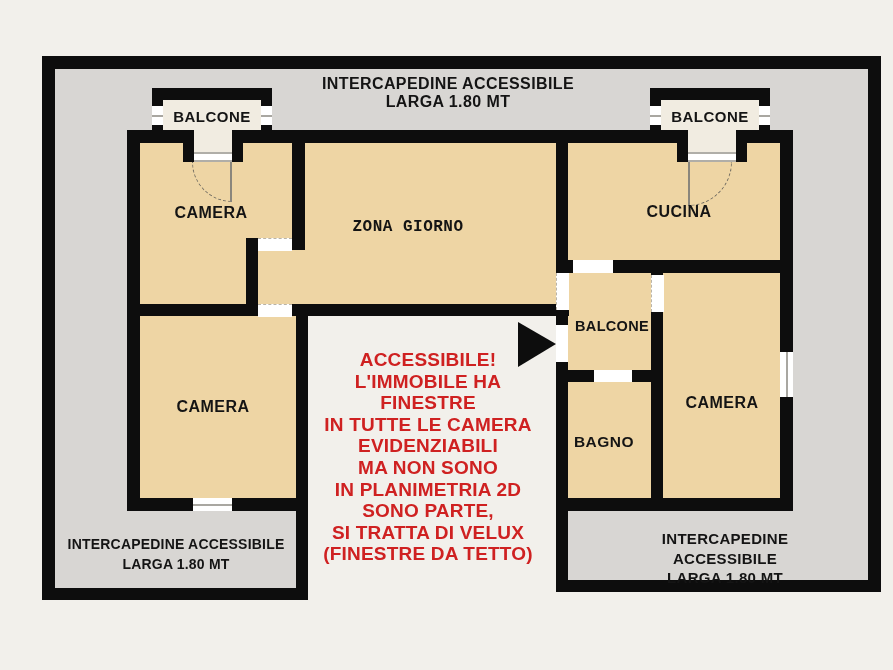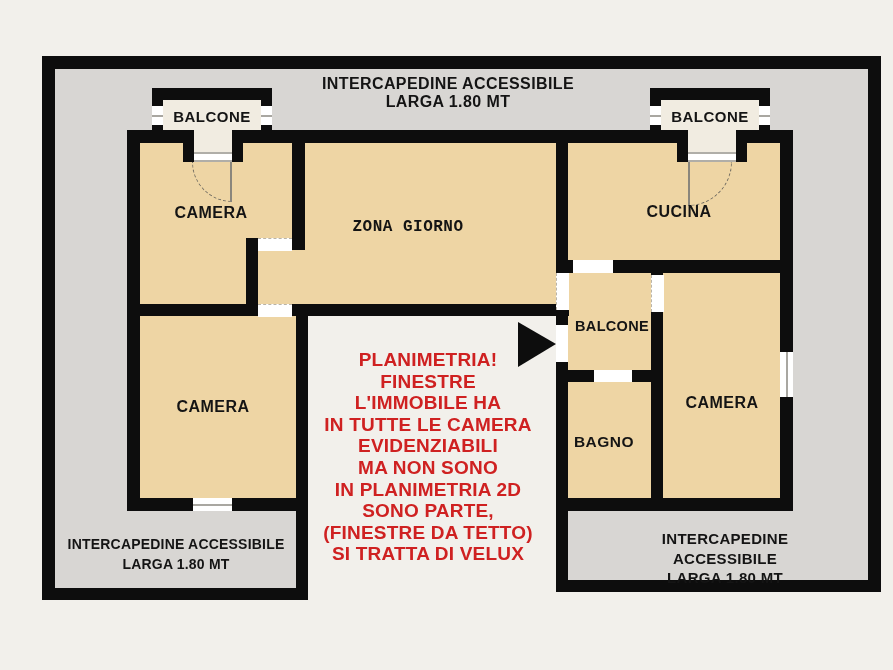--- a/index.html
+++ b/index.html
@@ -131,25 +131,25 @@
   <div class="lbl-note" style="left:176px;top:534px;font-size:14px;line-height:20px;letter-spacing:.2px;">
     <div>INTERCAPEDINE ACCESSIBILE</div>
     <div>LARGA 1.80 MT</div>
   </div>
   <div class="lbl-note" style="left:725px;top:529px;font-size:15px;line-height:19.5px;letter-spacing:.3px;">
     <div>INTERCAPEDINE ACCESSIBILE</div>
     <div>LARGA 1.80 MT</div>
   </div>
 
   <div id="warning">
-    <div>PLANIMETRIA!</div>
+    <div>ACCESSIBILE!</div>
+    <div>L'IMMOBILE HA</div>
     <div>FINESTRE</div>
-    <div>L'IMMOBILE HA</div>
     <div>IN TUTTE LE CAMERA</div>
     <div>EVIDENZIABILI</div>
     <div>MA NON SONO</div>
     <div>IN PLANIMETRIA 2D</div>
     <div>SONO PARTE,</div>
+    <div>SI TRATTA DI VELUX</div>
     <div>(FINESTRE DA TETTO)</div>
-    <div>SI TRATTA DI VELUX</div>
   </div>
 
 </div>
 
 </body></html>

